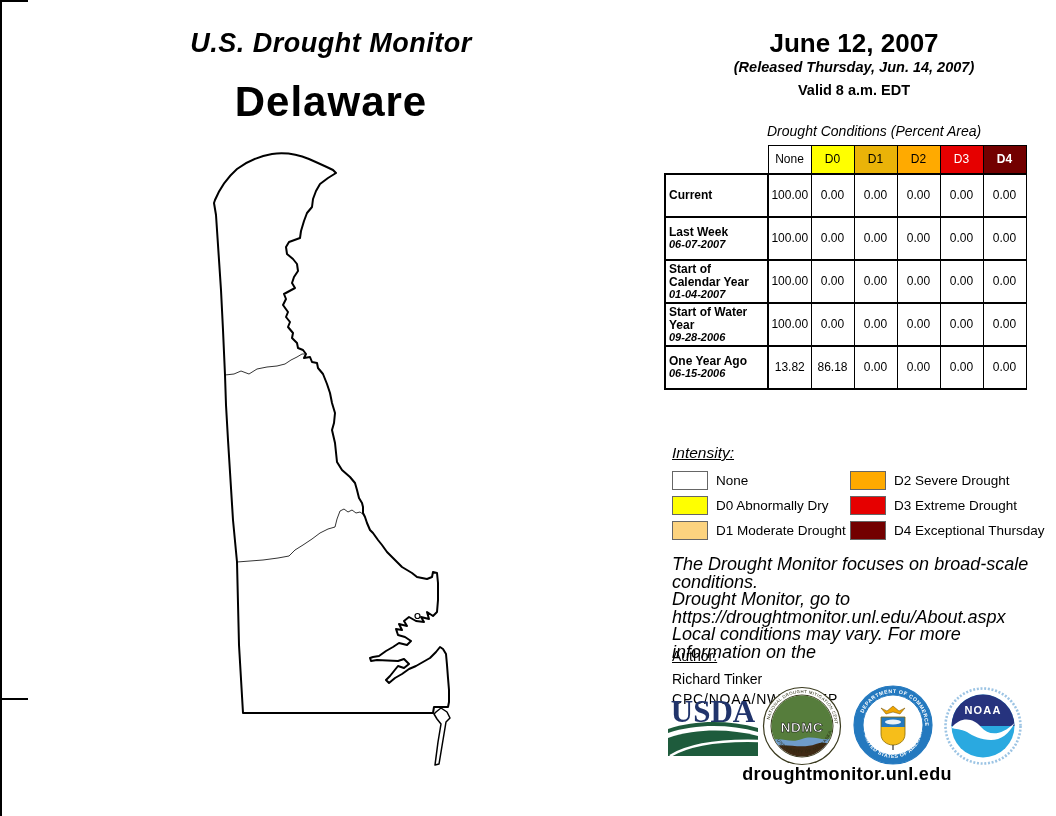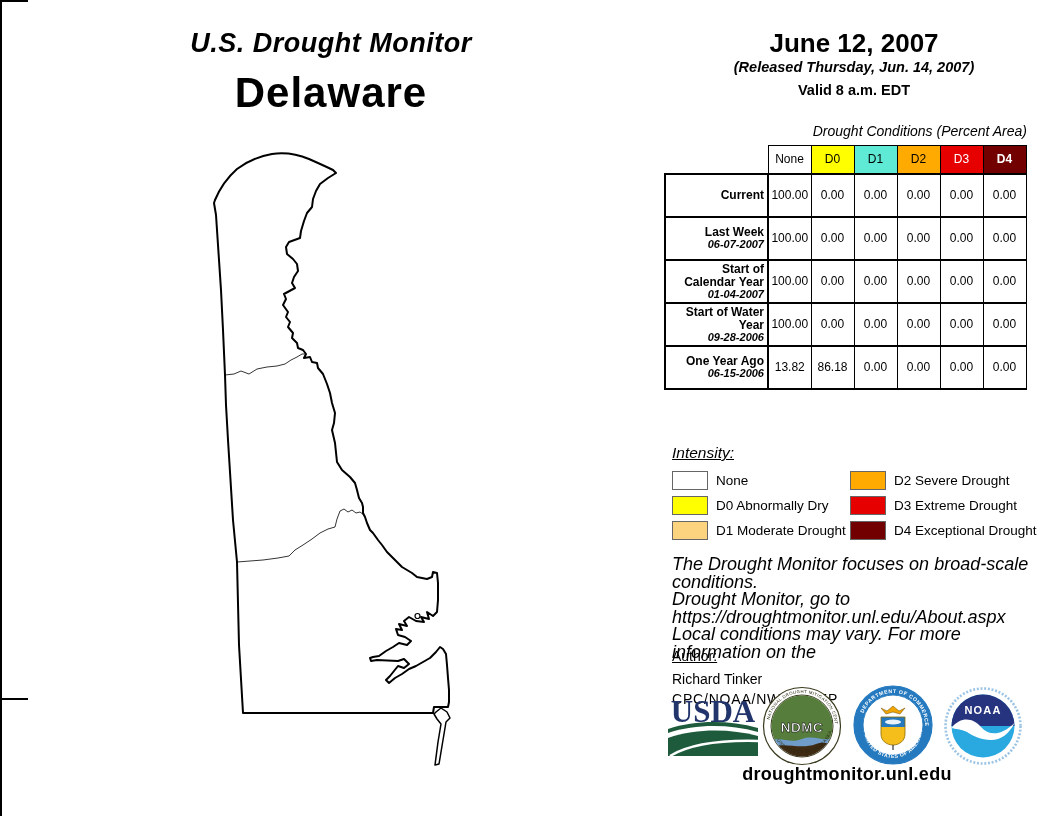--- a/index.html
+++ b/index.html
@@ -7,40 +7,40 @@
   #page { position:relative; width:1056px; height:700px; background:#fff; }
 
   
   .edge-left { position:absolute; left:0; top:0; width:2px; height:816px; background:#000; }
   .edge-stub-top { position:absolute; left:0; top:0; width:28px; height:2px; background:#000; }
   .edge-stub-bottom { position:absolute; left:0; bottom:0; width:28px; height:2px; background:#000; }
 
   
   .left-titles { position:absolute; left:161px; top:28px; width:340px; text-align:center; }
   .report-title { font-size:27px; font-weight:bold; font-style:italic; letter-spacing:0.5px; }
-  .region-title { font-size:42px; font-weight:bold; margin-top:10px; letter-spacing:1px; }
+  .region-title { font-size:42px; font-weight:bold; margin-top:19px; letter-spacing:1px; }
 
   
   #map { position:absolute; left:195px; top:140px; width:280px; height:660px; }
 
   
   .right-col { position:absolute; left:664px; top:0; width:370px; height:816px; }
   .date-block { position:absolute; left:10px; top:28px; width:360px; text-align:center; }
   .date-main { font-size:26px; font-weight:bold; }
   .date-released { font-size:14.5px; font-weight:bold; font-style:italic; }
   .date-valid { font-size:14.5px; font-weight:bold; margin-top:7px; }
 
-  .table-title { position:absolute; left:103px; top:123px; width:260px; text-align:right; font-style:italic; font-size:14px; }
+  .table-title { position:absolute; left:103px; top:123px; width:260px; text-align:left; font-style:italic; font-size:14px; }
 
   table.usdm { border-collapse:collapse; table-layout:fixed; position:absolute; left:0; top:145px; }
   table.usdm col.c-label { width:103px; }
   table.usdm col.c-data { width:43px; }
   table.usdm th { border:1px solid #000; font-size:12px; font-weight:normal; height:28px; text-align:center; }
   table.usdm td.val { border-left:1px solid #000; border-right:1px solid #000; border-top:2px solid #000; border-bottom:2px solid #000; font-size:12px; text-align:center; height:43px; }
-  table.usdm td.rlabel { border:2px solid #000; text-align:right; vertical-align:middle; padding:1px 3px; }
+  table.usdm td.rlabel { border:2px solid #000; text-align:left; vertical-align:middle; padding:1px 3px; }
   table.usdm td.corner { border:none; }
   .rl { font-weight:bold; font-size:12px; line-height:13px; }
   .rd { font-weight:bold; font-style:italic; font-size:11px; line-height:11px; }
 
   .intensity-title { position:absolute; left:8px; top:444px; font-size:15.5px; font-style:italic; text-decoration:underline; }
   .legend { position:absolute; left:8px; top:468px; display:grid; grid-auto-flow:column; grid-template-rows:repeat(3,25px); grid-template-columns:178px auto; align-items:center; }
   .leg-item { display:flex; align-items:center; gap:8px; height:25px; }
   .swatch { width:36px; height:19px; border:1px solid #666; flex:0 0 auto; }
   .leg-label { font-size:13.5px; white-space:nowrap; }
 
@@ -108,21 +108,21 @@
           <col class="c-data">
           <col class="c-data">
           <col class="c-data">
           <col class="c-data">
       </colgroup>
       <tbody>
           <tr>
         <td class="corner"></td>
         <th style="background: rgb(255, 255, 255); color: rgb(0, 0, 0);">None</th>
         <th style="background: rgb(255, 255, 0); color: rgb(0, 0, 0);">D0</th>
-        <th style="background: #5eead4; color: rgb(0, 0, 0);">D1</th>
+        <th style="background: #eab308; color: rgb(0, 0, 0);">D1</th>
         <th style="background: rgb(255, 170, 0); color: rgb(0, 0, 0);">D2</th>
         <th style="background: rgb(230, 0, 0); color: rgb(255, 255, 255);">D3</th>
         <th style="background: rgb(115, 0, 0); color: rgb(255, 255, 255); font-weight: bold;">D4</th>
       </tr>
       <tr>
         <td class="rlabel">
               <div class="rl">Current</div>
               <div class="rd"></div>
             </td>
         <td class="val">100.00</td>
@@ -201,21 +201,21 @@
       <div class="leg-item">
         <span class="swatch" style="background: rgb(255, 170, 0);"></span>
         <span class="leg-label">D2 Severe Drought</span>
       </div>
       <div class="leg-item">
         <span class="swatch" style="background: rgb(230, 0, 0);"></span>
         <span class="leg-label">D3 Extreme Drought</span>
       </div>
       <div class="leg-item">
         <span class="swatch" style="background: rgb(115, 0, 0);"></span>
-        <span class="leg-label">D4 Exceptional Drought</span>
+        <span class="leg-label">D4 Exceptional Thursday</span>
       </div>
     </div>
 
     <div class="disclaimer">
       <div>The Drought Monitor focuses on broad-scale conditions.</div>
       <div>Drought Monitor, go to https://droughtmonitor.unl.edu/About.aspx</div>
       <div>Local conditions may vary. For more information on the</div>
     </div>
 
     <div class="author-block">

